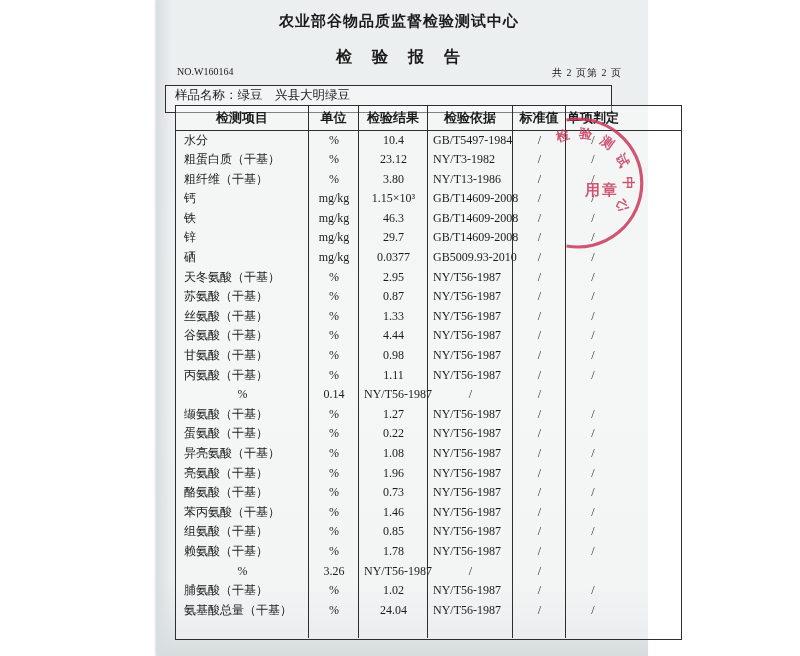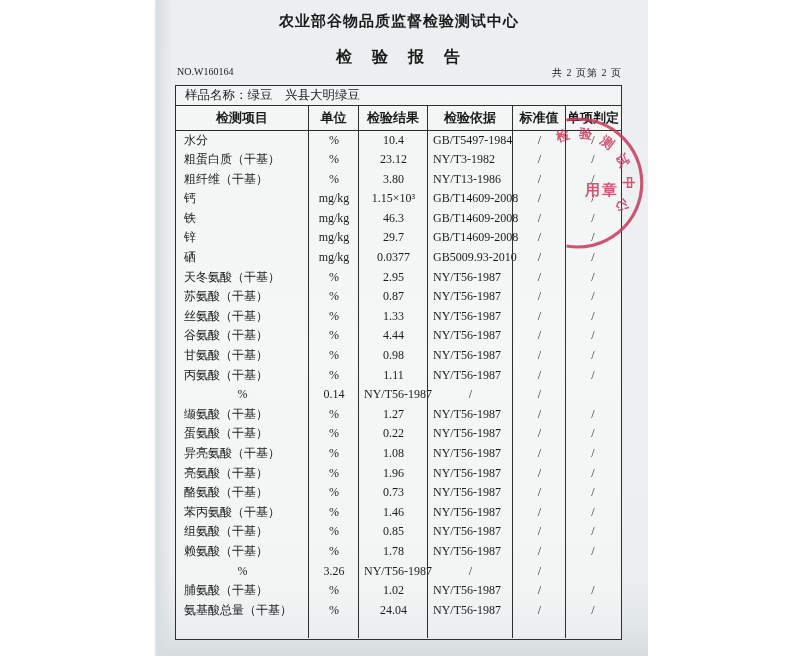--- a/index.html
+++ b/index.html
@@ -26,27 +26,27 @@
     position:absolute;left:0;top:47px;width:486px;
     text-align:center;font-size:16px;font-weight:700;letter-spacing:2px;font-family:Liberation Serif, serif;
   }
   .meta-row{
     position:absolute;left:19px;top:66px;width:447px;height:16px;
     font-size:10px;
   }
   .report-no{position:absolute;left:2px;top:0;}
   .page-info{position:absolute;right:0;top:0;letter-spacing:1px;}
   .sample-box{
-    position:absolute;left:19px;top:85px;width:447px;height:21px;
+    position:absolute;left:9px;top:85px;width:447px;height:28px;
     border:1.5px solid #2e2e2e;box-sizing:border-box;
     background:rgba(255,255,255,0.35);
     font-size:12.5px;line-height:18px;padding-left:9px;
   }
   .results-table{
-    position:absolute;left:19px;top:104.5px;width:447px;height:535px;
+    position:absolute;left:19px;top:104.5px;width:507px;height:535px;
     border:1.5px solid #2e2e2e;box-sizing:border-box;
     background:rgba(255,255,255,0.4);
   }
   .thead{
     display:grid;height:25px;
     grid-template-columns:133px 50px 69px 85px 53px 54px;
     border-bottom:1.5px solid #2e2e2e;box-sizing:border-box;
   }
   .thead .hcell{
     font-size:13px;font-weight:700;text-align:center;line-height:24px;

